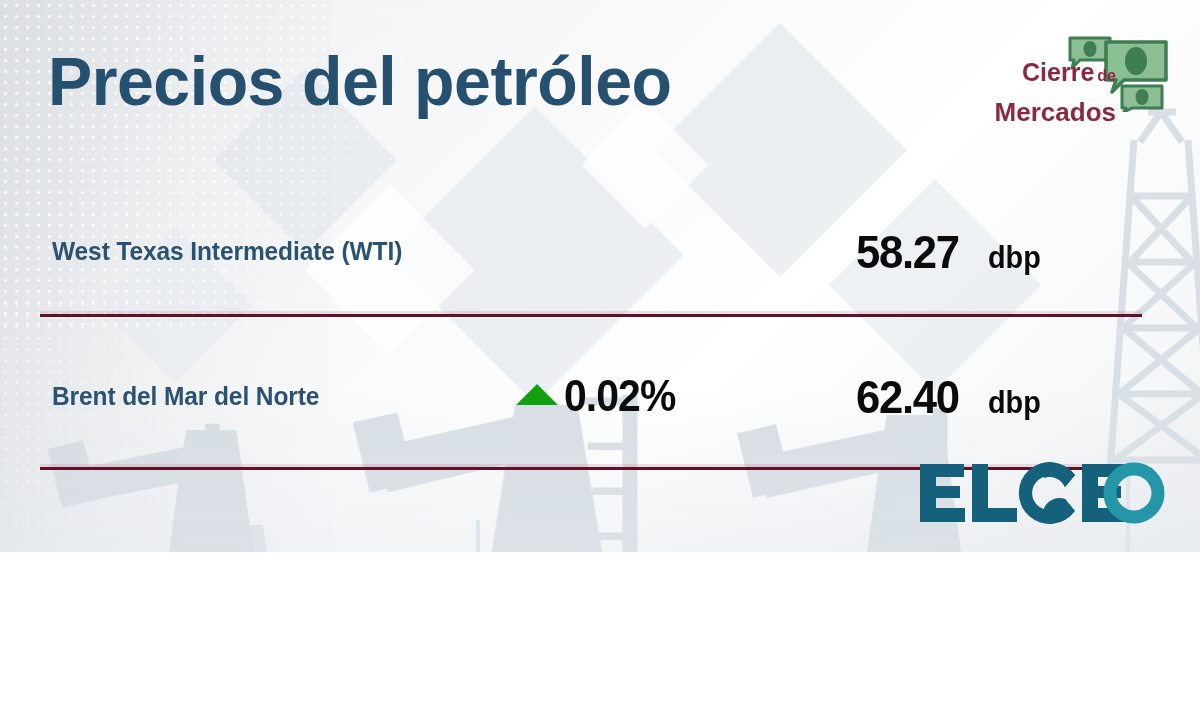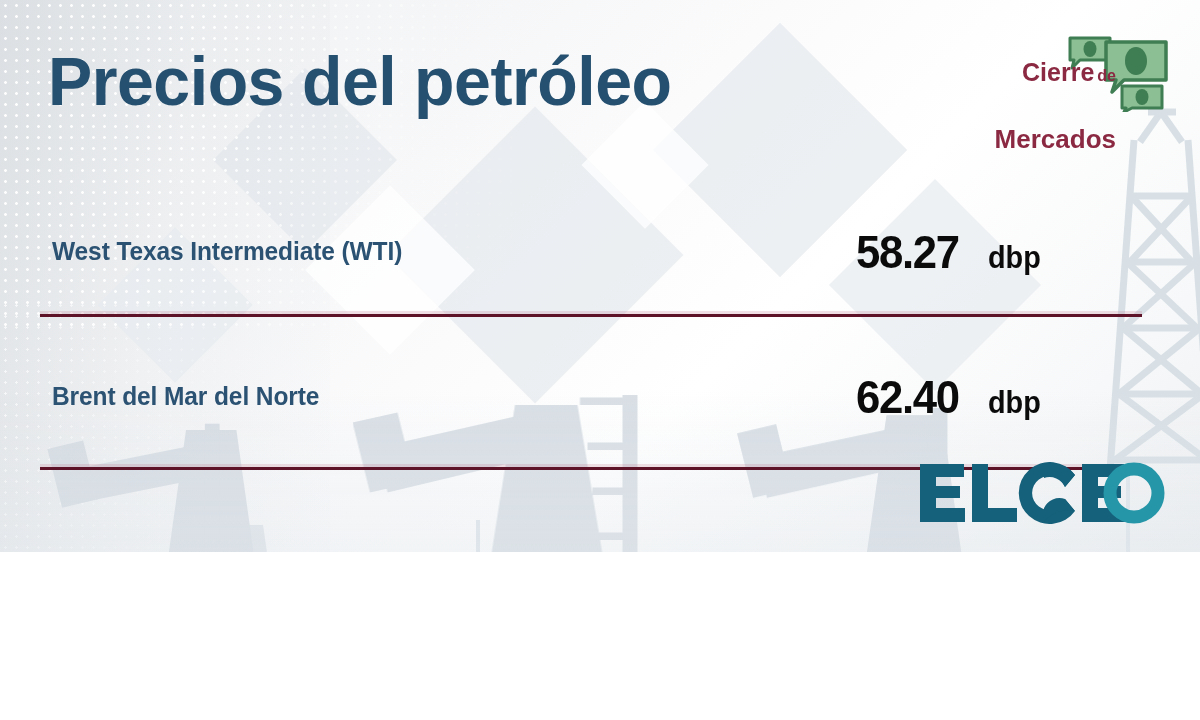--- a/index.html
+++ b/index.html
@@ -83,21 +83,21 @@
     position: absolute;
     right: 56px;
     top: 24px;
     text-align: right;
     color: #8b2942;
     font-weight: 700;
     line-height: 36px;
     white-space: nowrap;
   }
   .cdm-l1 { font-size: 25px; }
-  .cdm-l2 { font-size: 26px; margin-top: 27px; }
+  .cdm-l2 { font-size: 26px; }
   .cdm-de {
     font-size: 16px;
     font-weight: 700;
     padding-left: 3px;
   }
   .cdm-bills { position: absolute; right: 2px; top: 4px; }
 
   
   .row {
     position: absolute;
@@ -344,20 +344,24 @@
     <div class="r-price">
       <div class="r-price-val">58.27</div>
       <div class="r-price-unit">dbp</div>
     </div>
   </div>
 
   <div class="divider divider-1"></div>
 
   <div class="row row-brent">
     <div class="r-label">Brent del Mar del Norte</div>
+    <div class="r-change">
+      <div class="tri tri-up"></div>
+      <div class="r-pct">0.02%</div>
+    </div>
     <div class="r-price">
       <div class="r-price-val">62.40</div>
       <div class="r-price-unit">dbp</div>
     </div>
   </div>
 
   <div class="divider divider-2"></div>
 
 
   <svg class="elceo" width="248" height="62" viewBox="0 0 248 62">

